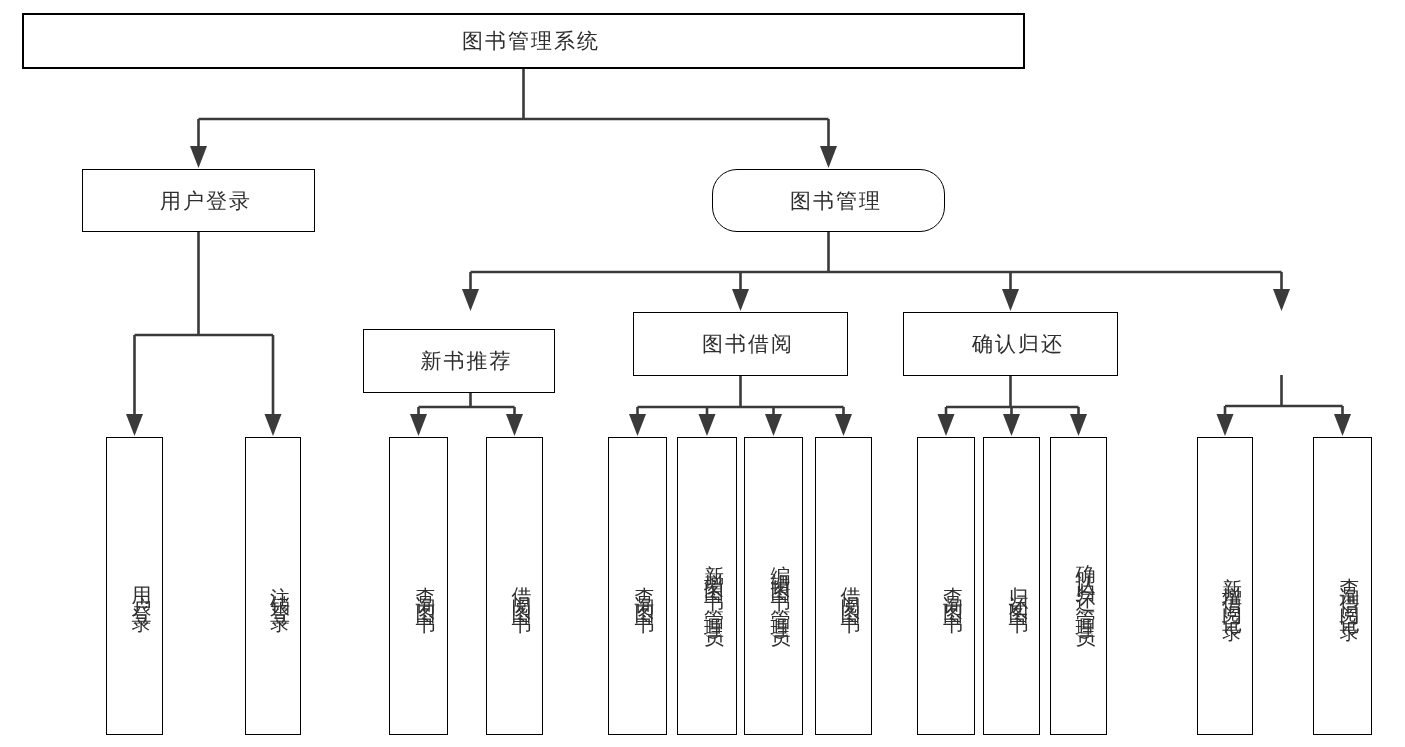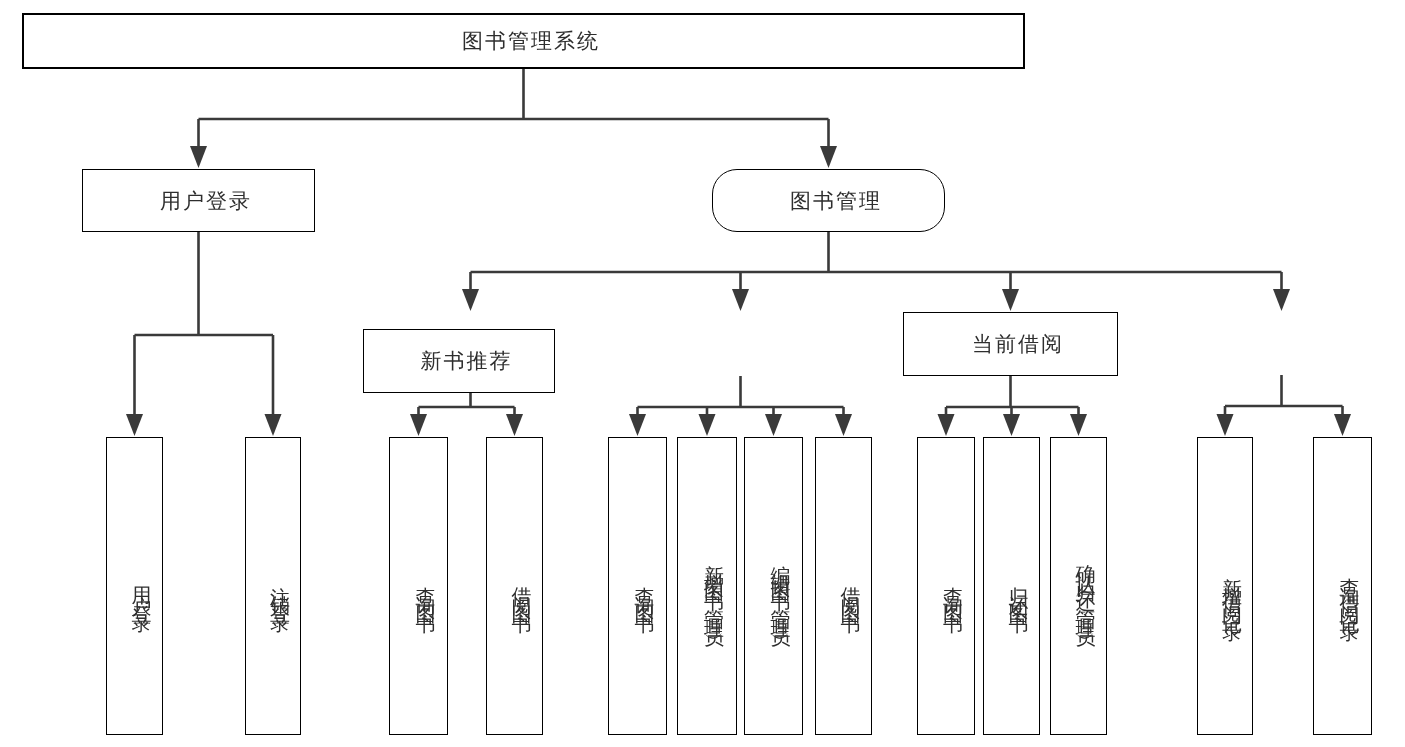--- a/index.html
+++ b/index.html
@@ -52,21 +52,22 @@
         <polygon points="1003,414 1020,414 1011.5,436"></polygon>
         <polygon points="1070,414 1087,414 1078.5,436"></polygon>
         <polygon points="1216.5,414 1233.5,414 1225,436"></polygon>
         <polygon points="1334,414 1351,414 1342.5,436"></polygon>
       </g>
     </svg>
 <div class="node horizontal root" style="left: 22px; top: 13px; width: 1003px; height: 56px;">图书管理系统</div>
     <div class="node horizontal" style="left: 82px; top: 169px; width: 233px; height: 63px;">用户登录</div>
     <div class="node horizontal" style="left: 712px; top: 169px; width: 233px; height: 63px; border-radius: 25px;">图书管理</div>
     <div class="node horizontal" style="left: 363px; top: 329px; width: 192px; height: 64px;">新书推荐</div>
-    <div class="node horizontal" style="left: 903px; top: 312px; width: 215px; height: 64px;">当前借阅</div>
+    <div class="node horizontal" style="left: 633px; top: 312px; width: 215px; height: 64px;">图书借阅</div>
+    <div class="node horizontal" style="left: 903px; top: 312px; width: 215px; height: 64px;">确认归还</div>
     <div class="node vertical" style="left: 106px; top: 437px; width: 57px; height: 298px;">用户登录</div>
     <div class="node vertical" style="left: 245px; top: 437px; width: 56px; height: 298px;">注销登录</div>
     <div class="node vertical" style="left: 389px; top: 437px; width: 59px; height: 298px;">查询图书</div>
     <div class="node vertical" style="left: 486px; top: 437px; width: 57px; height: 298px;">借阅图书</div>
     <div class="node vertical" style="left: 608px; top: 437px; width: 59px; height: 298px;">查询图书</div>
     <div class="node vertical" style="left: 677px; top: 437px; width: 60px; height: 298px;">新增图书（管理员）</div>
     <div class="node vertical" style="left: 744px; top: 437px; width: 59px; height: 298px;">编辑图书（管理员）</div>
     <div class="node vertical" style="left: 815px; top: 437px; width: 57px; height: 298px;">借阅图书</div>
     <div class="node vertical" style="left: 917px; top: 437px; width: 58px; height: 298px;">查询图书</div>
     <div class="node vertical" style="left: 983px; top: 437px; width: 57px; height: 298px;">归还图书</div>

